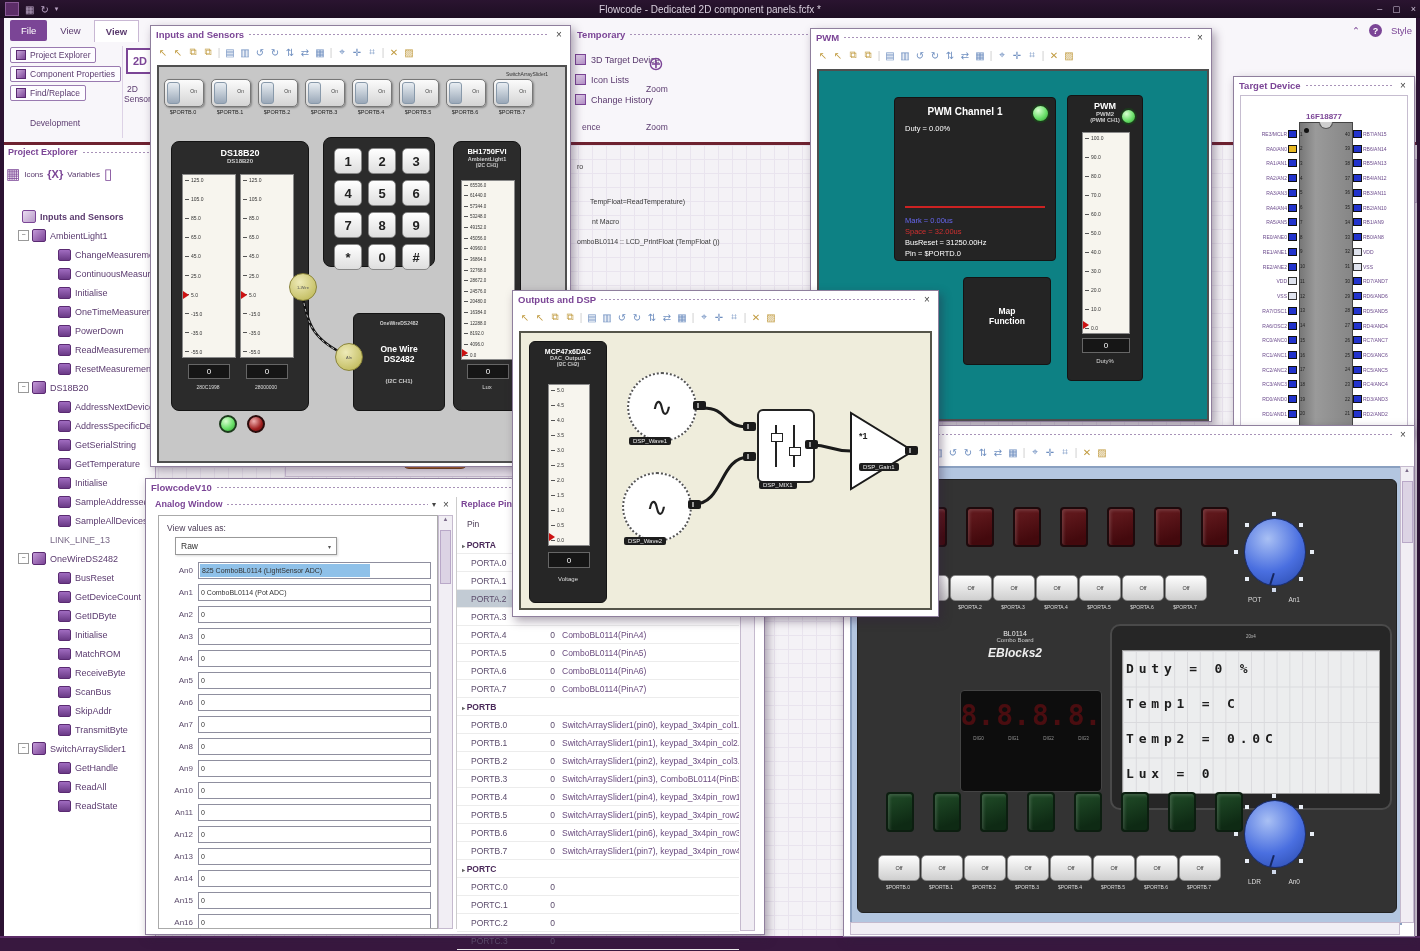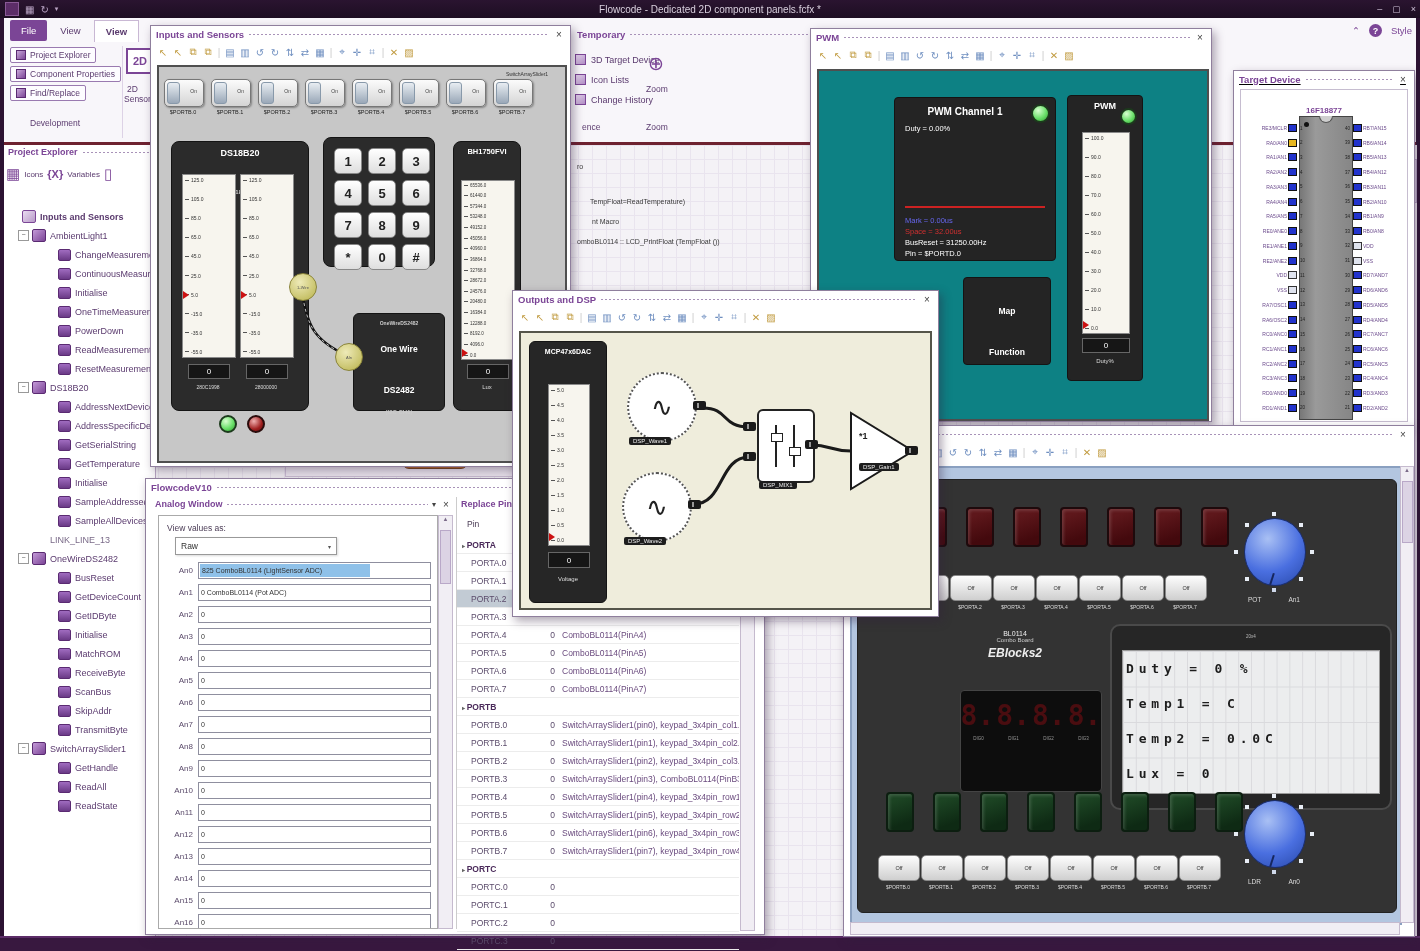--- a/index.html
+++ b/index.html
@@ -64,21 +64,21 @@
   .ft-t{font-size:9.5px;font-weight:bold;color:#7b4596;white-space:nowrap;}
   .ft-x{font-size:10px;color:#444;width:12px;text-align:center;}
   .ftb{height:20px;display:flex;align-items:center;gap:3px;padding:0 6px;}
   .tbi{font-size:10px;width:12px;text-align:center;}
   .tbi[data-c="y"]{color:#c09a3e;}
   .tbi[data-c="b"]{color:#6f8fc0;}
   .tbi[data-c="d"]{color:#ccc;width:4px;}
   .wcanvas{position:absolute;border:2px solid #4f4f4f;}
   
   .dpanel{position:absolute;background:#2b2b2b;border-radius:8px;border:1px solid #141414;color:#fff;}
-  .dp-t{text-align:center;font-weight:bold;margin-top:31px;}
+  .dp-t{text-align:center;font-weight:bold;}
   .vslider{position:absolute;background:#f7f5ee;border:1px solid #8a8a8a;}
   .ticks{position:absolute;left:2px;top:2px;right:2px;bottom:2px;display:flex;flex-direction:column;justify-content:space-between;}
   .tick{display:flex;align-items:center;font-size:5px;color:#333;height:6px;}
   .tick::before{content:"";width:4px;height:1px;background:#555;margin-right:2px;flex:none;}
   .varrow{position:absolute;left:0;width:0;height:0;border-left:6px solid #cc1111;border-top:4px solid transparent;border-bottom:4px solid transparent;}
   .vbox{position:absolute;background:#161616;color:#fff;border:1px solid #666;font-size:8px;display:flex;align-items:center;justify-content:center;}
   .led{position:absolute;border-radius:50%;}
   .led.g{background:radial-gradient(circle at 35% 30%,#d8ffd0,#6ae06a 55%,#2f9a2f);border:2px solid #1c3a1c;}
   .led.r{background:radial-gradient(circle at 35% 30%,#f0b0b0,#a02020 60%,#5a0c0c);border:2px solid #2a0c0c;}
   .tinylab{position:absolute;font-size:5px;color:#ddd;text-align:center;}
@@ -788,21 +788,21 @@
       </div>
       <div class="vbox" style="left:14px;top:242px;width:46px;height:13px;">0</div>
       <div class="tinylab" style="left:14px;top:262px;width:46px;font-size:6px;">Duty%</div>
     </div>
     <div class="dpanel" style="left:152px;top:248px;width:86px;height:86px;border-radius:4px;background:#242424;">
       <div class="dp-t" style="font-size:8.5px;margin-top:28px;">Map</div>
       <div class="dp-t" style="font-size:8.5px;">Function</div>
     </div>
   </div>
 
-  <div class="fwin" style="left:1233px;top:70px;width:180px;height:356px;z-index:22;text-decoration:underline;">
+  <div class="fwin" style="left:1233px;top:76px;width:180px;height:356px;z-index:22;">
     <div class="ft">
         <span class="ft-t">Target Device</span>
         <span class="leader"></span>
         <span class="ft-x">×</span>
       </div>
     <div class="abs" style="left:6px;top:18px;width:166px;height:331px;border:1px solid #c6bdd0;">
       <div style="text-align:center;font-size:8px;color:#7b4596;margin-top:16px;font-weight:bold;">16F18877</div>
       <div class="abs" style="left:58px;top:26px;width:52px;height:302px;background:linear-gradient(90deg,#777,#9a9a9a 30%,#868686);border:1px solid #444;z-index:2;"></div>
       <div class="abs" style="left:78px;top:26px;width:12px;height:6px;border-radius:0 0 12px 12px;background:#cfcfcf;border:1px solid #555;border-top:none;z-index:3;"></div>
       <div class="abs" style="left:63px;top:32px;width:5px;height:5px;border-radius:50%;background:#111;z-index:3;"></div>

